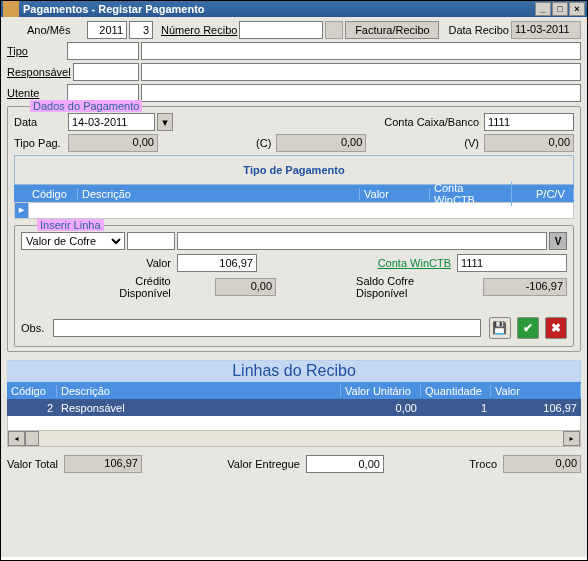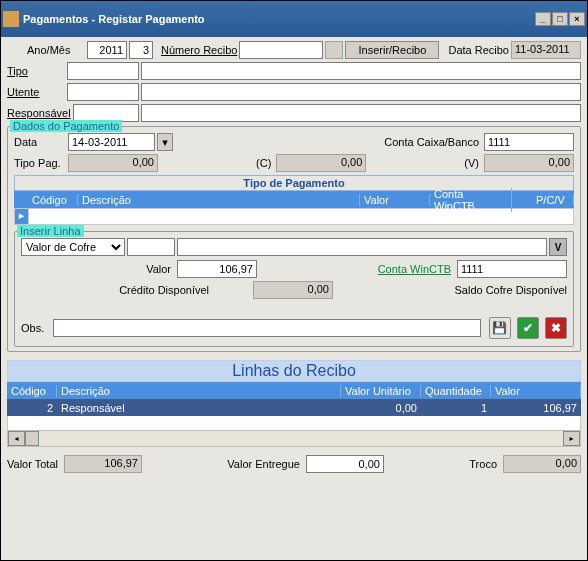--- a/index.html
+++ b/index.html
@@ -11,21 +11,21 @@
     height: 561px;
     overflow: hidden;
     border: 1px solid #000;
   }
   .titlebar {
     background: linear-gradient(to bottom, #3a6ea5 0%, #2a5a95 100%);
     color: #fff;
     font-weight: bold;
     display: flex;
     align-items: center;
-    height: 36px;
+    height: 16px;
     padding: 0 2px;
   }
   .titlebar-icon {
     width: 16px; height: 16px;
     background: #d4a050;
     margin-right: 4px;
   }
   .titlebar-text { flex: 1; }
   .titlebar-btns { display: flex; gap: 1px; }
   .titlebar-btn {
@@ -71,34 +71,34 @@
   .fieldset {
     border: 1px solid #9a9a9a;
     border-radius: 2px;
     padding: 6px 6px 4px 6px;
     margin-top: 4px;
     position: relative;
     background: #e8e6e0;
   }
   .fieldset-legend {
     position: absolute;
-    top: -7px; left: 2px;
-    background: #5eead4;
+    top: -7px; left: 22px;
+    background: #f0abfc;
     padding: 0 3px;
     font-size: 11px;
     color: #3060a0;
   }
   .tbl-title {
     background: #e8e6e0;
     border: 1px solid #98b4d8;
     text-align: center;
     color: #2050a0;
     font-weight: bold;
     font-size: 11px;
-    padding: 1px 0;
+    padding: 8px 0;
   }
   .tbl-header {
     display: flex;
     background: #4a8fe0;
     color: #fff;
     font-size: 11px;
     height: 17px;
     align-items: center;
   }
   .tbl-header .cell { border-right: 1px solid #7ab0ee; padding: 0 4px; }
@@ -184,39 +184,39 @@
 <div class="content">
 
   <div class="row">
     <span class="lbl" style="width:58px;margin-left:20px;">Ano/Mês</span>
     <input class="fld" style="width: 40px; text-align: right;" value="2011">
     <input class="fld" style="width: 24px; text-align: right;" value="3">
     <span style="width:4px;"></span>
     <span class="lbl lbl-link">Número Recibo</span>
     <input class="fld" style="width: 84px;" value="">
     <div class="fld-ro fld-ro-l" style="width:18px;"></div>
-    <button class="btn-gray" style="width:94px;">Inserir/Recibo</button>
+    <button class="btn-gray" style="width:94px;">Factura/Recibo</button>
     <span style="flex:1;"></span>
     <span class="lbl">Data Recibo</span>
     <div class="fld-ro fld-ro-l" style="width:70px;">11-03-2011</div>
   </div>
 
   <div class="row">
     <span class="lbl lbl-link" style="width:58px;">Tipo</span>
     <input class="fld" style="width: 72px;" value="">
     <input class="fld" style="flex: 1 1 0%;" value="">
   </div>
   <div class="row">
+    <span class="lbl lbl-link" style="width:64px;">Responsável</span>
+    <input class="fld" style="width: 66px;" value="">
+    <input class="fld" style="flex: 1 1 0%;" value="">
+  </div>
+  <div class="row">
     <span class="lbl lbl-link" style="width:58px;">Utente</span>
     <input class="fld" style="width: 72px;" value="">
-    <input class="fld" style="flex: 1 1 0%;" value="">
-  </div>
-  <div class="row">
-    <span class="lbl lbl-link" style="width:64px;">Responsável</span>
-    <input class="fld" style="width: 66px;" value="">
     <input class="fld" style="flex: 1 1 0%;" value="">
   </div>
 
   <div class="fieldset">
     <div class="fieldset-legend">Dados do Pagamento</div>
 
     <div class="row">
       <span class="lbl" style="width:52px;">Data</span>
       <input class="fld" style="width: 87px;" value="14-03-2011">
       <button class="btn-gray" style="width:16px;padding:0;">▾</button>
@@ -269,20 +269,21 @@
         <span class="lbl link-green">Conta WinCTB</span>
         <input class="fld" style="width: 110px; margin-left: 4px;" value="1111">
       </div>
 
       <div class="row" style="margin-top:0;gap:40px;">
         <span style="width:48px;"></span>
         <span class="lbl" style="width:100px;text-align:right;">Crédito Disponível</span>
         <div class="fld-ro" style="width:80px;margin-left:4px;">0,00</div>
         <span style="flex:1;"></span>
         <span class="lbl">Saldo Cofre Disponível</span>
+        <div class="fld-ro" style="width:110px;margin-left:4px;">-106,97</div>
       </div>
 
       <div class="row" style="margin-top:18px;align-items:center;">
         <span class="lbl" style="width:30px;">Obs.</span>
         <input class="fld" style="flex: 1 1 0%;" value="">
         <span style="width:4px;"></span>
         <div class="icon-btn icon-save">💾</div>
         <span style="width:2px;"></span>
         <div class="icon-btn icon-ok">✔</div>
         <span style="width:2px;"></span>

